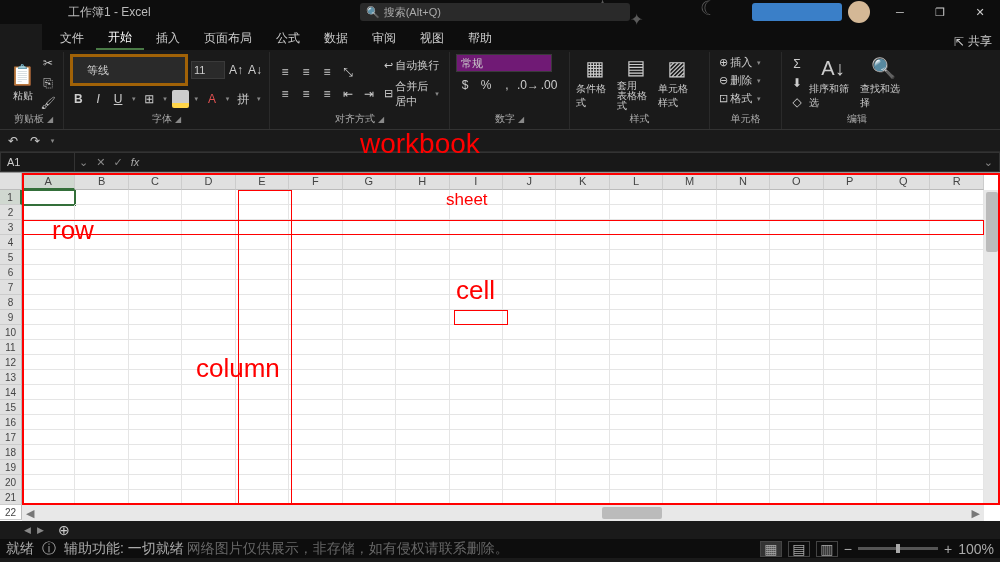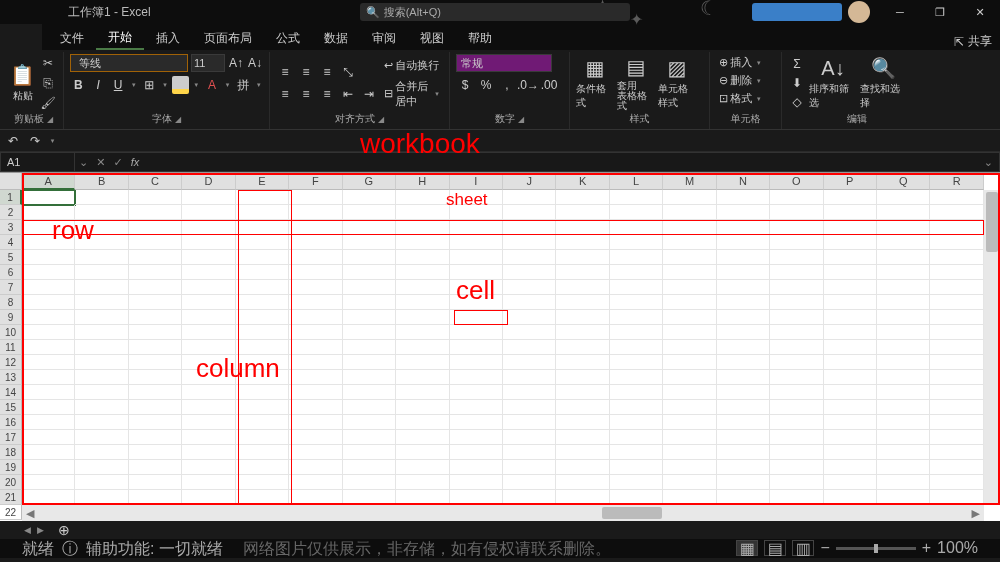--- a/index.html
+++ b/index.html
@@ -27,21 +27,21 @@
 .ribbon-group-label { text-align: left; font-size: 10px; color: #aaa; padding-bottom: 1px; display: flex; justify-content: center; align-items: center; gap: 3px; }
 .ribbon-group-label .launcher { font-size: 8px; color: #888; }
 .rg-body { display: flex; align-items: center; gap: 3px; flex: 1; }
 .rg-col { display: flex; flex-direction: column; gap: 2px; }
 .rg-row { display: flex; gap: 3px; align-items: center; }
 
 .bigbtn { display: flex; flex-direction: column; align-items: center; justify-content: center; width: 38px; height: 58px; cursor: pointer; }
 .bigbtn .icn { font-size: 20px; }
 .bigbtn .lbl { font-size: 10px; margin-top: 2px; color: #ccc; }
 .smicn { width: 18px; height: 18px; display: flex; align-items: center; justify-content: center; font-size: 12px; color: #ccc; cursor: pointer; border-radius: 2px; }
-.fontsel { width: 118px; height: 18px; background: #2a2a2a; border: 1px solid #a16207; font-size: 11px; color: #ccc; padding: 0 8px; }
+.fontsel { width: 118px; height: 32px; background: #2a2a2a; border: 3px solid #a16207; font-size: 11px; color: #ccc; padding: 0 14px; }
 .sizesel { width: 34px; height: 18px; background: #2a2a2a; border: 1px solid #3a3a3a; font-size: 11px; color: #ccc; padding: 0 2px; }
 .numfmt { width: 96px; height: 18px; background: #701a75; border: 1px solid #3a3a3a; font-size: 11px; color: #ccc; padding: 0 4px; }
 .split { width: 9px; display: flex; align-items: center; justify-content: center; font-size: 7px; color: #888; }
 .txtbtn { font-size: 11px; color: #ccc; padding: 1px 3px; cursor: pointer; display: flex; align-items: center; gap: 2px; }
 
 
 .anno-workbook { position: absolute; left: 360px; top: 128px; color: #ff0000; font-size: 28px; font-weight: 500; font-family: Arial, sans-serif; }
 
 
 .qatrow { height: 22px; background: #1a1a1a; display: flex; align-items: center; padding-left: 4px; gap: 4px; border-bottom: 1px solid #2a2a2a; }
@@ -85,21 +85,21 @@
 .anno-cell-lbl { left: 456px; top: 102px; font-size: 26px; }
 
 
 .sheettabs { height: 18px; background: #1a1a1a; display: flex; align-items: center; padding-left: 24px; }
 .sheetnav { display: flex; gap: 6px; margin-right: 6px; color: #888; font-size: 9px; }
 .sheettab { padding: 0 10px; height: 17px; line-height: 17px; font-size: 11px; color: #ccc; border: 1px solid #333; border-bottom: none; background: #1a1a1a; cursor: pointer; margin-right: -1px; }
 .sheettab.active { background: #fff; color: #346f3a; border-color: #888; }
 .addsheet { width: 20px; text-align: center; color: #ccc; cursor: pointer; font-size: 14px; margin-left: 4px; }
 
 
-.statusbar { height: 19px; background: #0d0d0d; display: flex; align-items: flex-start; padding: 0 22px; font-size: 16px; color: #aaa; }
+.statusbar { height: 19px; background: #0d0d0d; display: flex; align-items: center; padding: 0 6px; font-size: 14px; color: #aaa; }
 .statusbar .right { margin-left: auto; display: flex; align-items: center; gap: 6px; }
 .viewbtn { width: 22px; height: 16px; display: flex; align-items: center; justify-content: center; border: 1px solid #444; cursor: pointer; }
 .viewbtn.active { background: #333; }
 .zoomslider { width: 80px; height: 3px; background: #555; position: relative; }
 .zoomslider .zthumb { position: absolute; left: 38px; top: -3px; width: 4px; height: 9px; background: #aaa; }
 
 
 .titlestar { position: absolute; color: #5a5a5a; font-size: 30px; }
 </style>
 </head>
@@ -818,21 +818,21 @@
     <span>◀</span>
     <span>▶</span>
   </div>
   <div class="addsheet">⊕</div>
 </div>
 
 <div class="statusbar">
   <span>就绪</span>
   <span style="margin:0 8px">ⓘ</span>
   <span>辅助功能: 一切就绪</span>
-  <span style="margin-left:20px;color:#666">网络图片仅供展示，非存储，如有侵权请联系删除。</span>
+  <span style="margin-left:3px;color:#666">网络图片仅供展示，非存储，如有侵权请联系删除。</span>
   <div class="right">
     <div class="viewbtn active">▦</div>
     <div class="viewbtn">▤</div>
     <div class="viewbtn">▥</div>
     <span style="cursor:pointer">−</span>
     <div class="zoomslider">
         <div class="zthumb"></div>
       </div>
     <span style="cursor:pointer">+</span>
     <span>100%</span>

